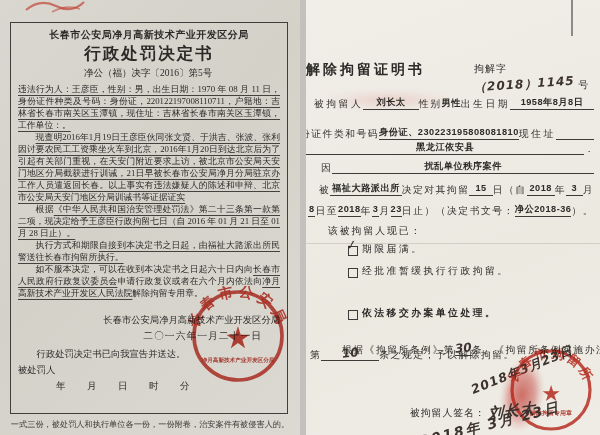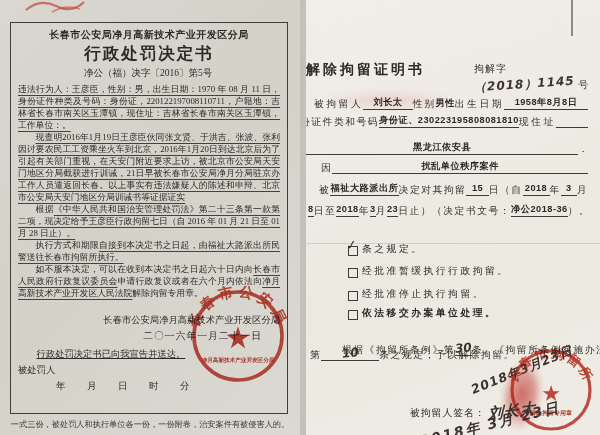--- a/index.html
+++ b/index.html
@@ -13,21 +13,21 @@
   .lorg{text-align:center;font-size:10px;font-weight:bold;letter-spacing:.5px;margin-top:2px;}
   .ltitle{text-align:center;font-size:16.5px;font-weight:bold;letter-spacing:2px;
           font-family:"Liberation Sans","DejaVu Sans",sans-serif;margin-top:1px;}
   .ldocno{text-align:center;font-size:9.5px;margin:2px 2px 3px 0;}
   .para{font-size:8.8px;line-height:12px;margin:0;text-align:justify;}
   .ind{text-indent:2em;}
   .u{text-decoration:underline;text-underline-offset:2.5px;text-decoration-color:#44423e;}
   .sign-block{margin-top:14px;}
   .sign-org{margin-left:auto;width:200px;text-align:right;font-size:9.3px;line-height:14px;}
   .sign-date{text-align:right;font-size:9.8px;letter-spacing:1px;margin:3px 18px 0 0;}
-  .ldelivered{font-size:9.3px;margin-top:5px;text-indent:2em;text-decoration:underline;}
+  .ldelivered{font-size:9.3px;margin-top:5px;text-indent:2em;}
   .lpunished{font-size:9.3px;margin-top:3px;}
   .lblankdate{font-size:9.5px;margin-top:3px;text-indent:4em;letter-spacing:6px;}
   .lfooter{position:absolute;left:10px;top:419px;width:280px;text-align:center;font-size:8.2px;color:#3a3835;}
   
   .scribble{position:absolute;left:22px;top:-4px;width:80px;height:18px;}
   
   .seal{position:absolute;mix-blend-mode:multiply;opacity:.92;}
   .seal-l{left:188px;top:286px;width:100px;height:100px;}
   .seal-r{left:200px;top:345px;width:90px;height:90px;}
   
@@ -36,27 +36,27 @@
          overflow:hidden;font-size:10px;}
   .redge{position:absolute;left:306px;top:0;width:1px;height:435px;background:rgba(110,105,98,.45);}
   .rtopline{position:absolute;left:265px;top:0;width:2px;height:36px;background:#8d8b86;}
   .crease{position:absolute;left:0;top:243px;width:294px;height:1px;background:rgba(120,112,100,.22);}
   .smudge{position:absolute;left:-8px;top:88px;width:180px;height:24px;border-radius:50%;
           background:radial-gradient(closest-side,rgba(226,150,148,.38),transparent 75%);filter:blur(3px);}
   .rorg{position:absolute;left:0;top:16px;width:100%;text-align:center;font-size:10.5px;letter-spacing:2px;color:#3a3835;}
   .rtitle{position:absolute;left:0;top:33px;width:100%;text-align:left;font-size:14px;font-weight:bold;letter-spacing:3px;margin-top:28px;}
   .rdocno{position:absolute;left:168px;top:62px;font-size:10px;letter-spacing:1px;}
   .rrow{position:absolute;left:0;width:100%;display:flex;align-items:flex-end;box-sizing:border-box;
-        padding:0 12px 0 8px;line-height:13px;font-size:9.8px;white-space:nowrap;}
+        padding:0 6px 0 8px;line-height:13px;font-size:9.8px;white-space:nowrap;}
   .lbl{letter-spacing:1.5px;color:#34322f;}
   .ls2{letter-spacing:2.5px;}
   .ul{border-bottom:1px solid #3d3b37;text-align:center;}
   .filled{font-family:"Liberation Sans","DejaVu Sans",sans-serif;font-weight:bold;font-size:9.2px;letter-spacing:.5px;}
   .grow{flex:1 1 auto;}
-  .r1{top:96px;} .r2{top:114px;justify-content:flex-end;} .r3{top:141px;} .r4{top:160px;} .r5{top:182px;} .r6{top:203px;}
+  .r1{top:96px;} .r2{top:126px;justify-content:flex-end;} .r3{top:141px;} .r4{top:160px;} .r5{top:182px;} .r6{top:203px;}
   .r7{top:224px;padding-left:22px;letter-spacing:2px;}
   .cb1{top:242px;} .cb2{top:264px;} .cb3{top:287px;} .cb4{top:306px;font-weight:bold;}
   .cbrow{padding-left:42px;letter-spacing:2.5px;}
   .cbox{display:inline-block;width:8px;height:8px;border:1.2px solid #3d3b37;margin-right:4px;position:relative;top:1px;}
   .cmark{position:absolute;left:-3px;top:-9px;font-size:13px;color:#2f2b28;transform:rotate(-8deg);font-weight:bold;}
   .r8{top:327px;padding-left:36px;margin-top:15px;} .r9{top:347px;padding-left:4px;}
   .hand{font-family:"DejaVu Sans",sans-serif;font-style:italic;font-weight:bold;color:#3c332e;}
   .hand-no{display:inline-block;transform:rotate(-6deg);font-size:12px;}
   .handnum{font-size:12px;display:inline-block;transform:rotate(-4deg);}
   .sealdate{position:absolute;left:162px;top:362px;font-size:12.5px;transform:rotate(-22deg);letter-spacing:1px;}
@@ -166,34 +166,31 @@
       <span class="ul filled" style="width:34px">2018</span>
       <span class="lbl">年</span>
       <span class="ul filled" style="width:18px">3</span>
       <span class="lbl">月</span>
       <span class="ul filled" style="width:20px">23</span>
       <span class="lbl">日止）（决定书文号：</span>
       <span class="ul filled" style="width:62px">净公2018-36</span>
       <span class="lbl">）。</span>
     </div>
 
+    <div class="rrow r7">该被拘留人现已：</div>
 
     <div class="rrow cbrow cb1">
       <span class="cbox">
           <span class="cmark hand">✓</span>
         </span>
-      <span>条之规定。</span>
+      <span>期限届满。</span>
     </div>
     <div class="rrow cbrow cb2">
       <span class="cbox"></span>
       <span>经批准暂缓执行行政拘留。</span>
-    </div>
-    <div class="rrow cbrow cb3">
-      <span class="cbox"></span>
-      <span>经批准停止执行拘留。</span>
     </div>
     <div class="rrow cbrow cb4">
       <span class="cbox"></span>
       <span>依法移交办案单位处理。</span>
     </div>
 
     <div class="rrow r8">
       <span class="lbl">根据《拘留所条例》第</span>
       <span class="ul" style="width:58px;text-align:center;"><span class="hand hand-no">30</span></span>
       <span class="lbl">条、《拘留所条例实施办法》</span>

